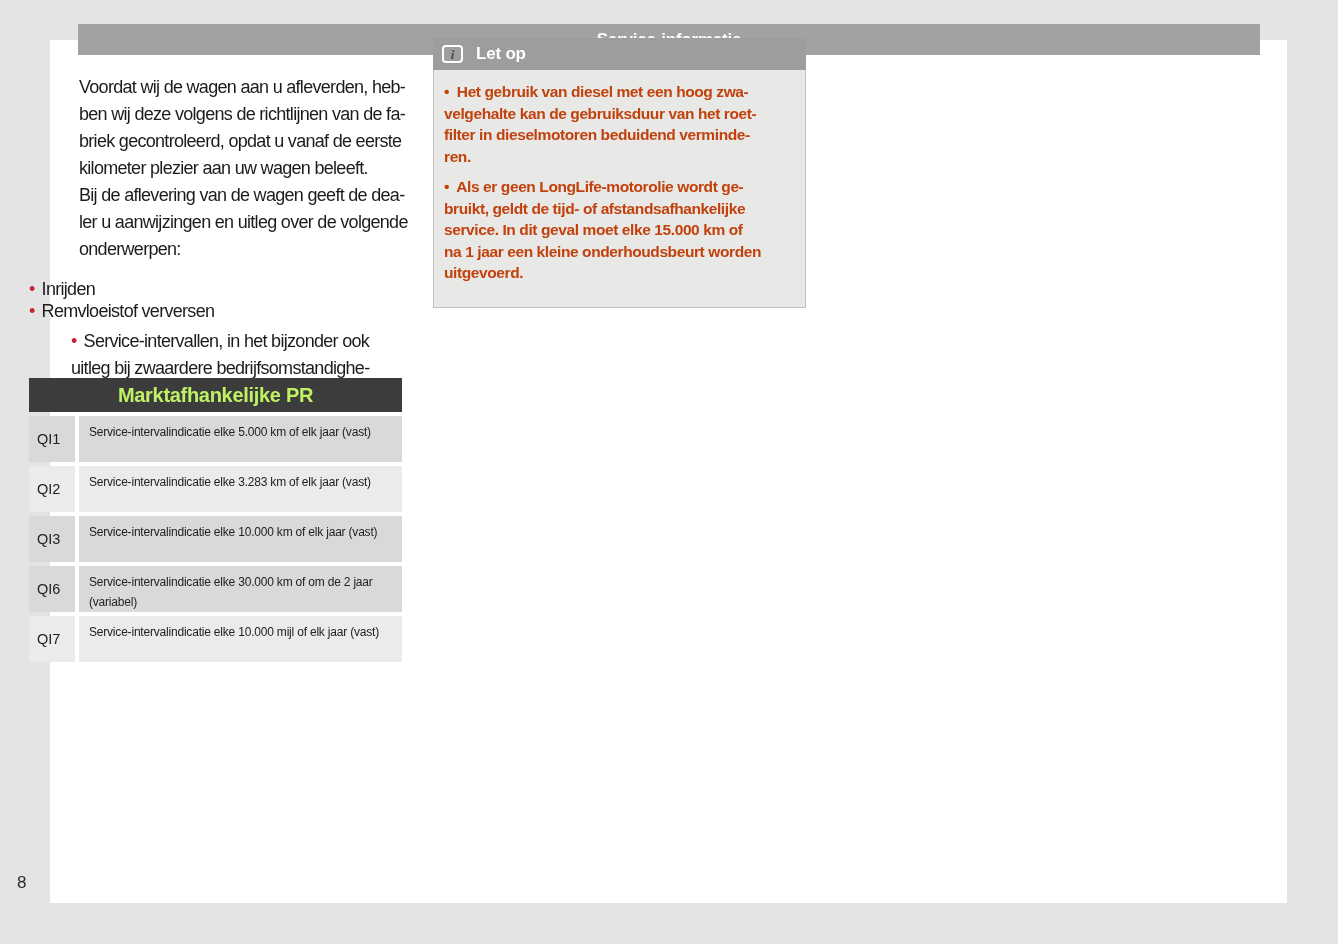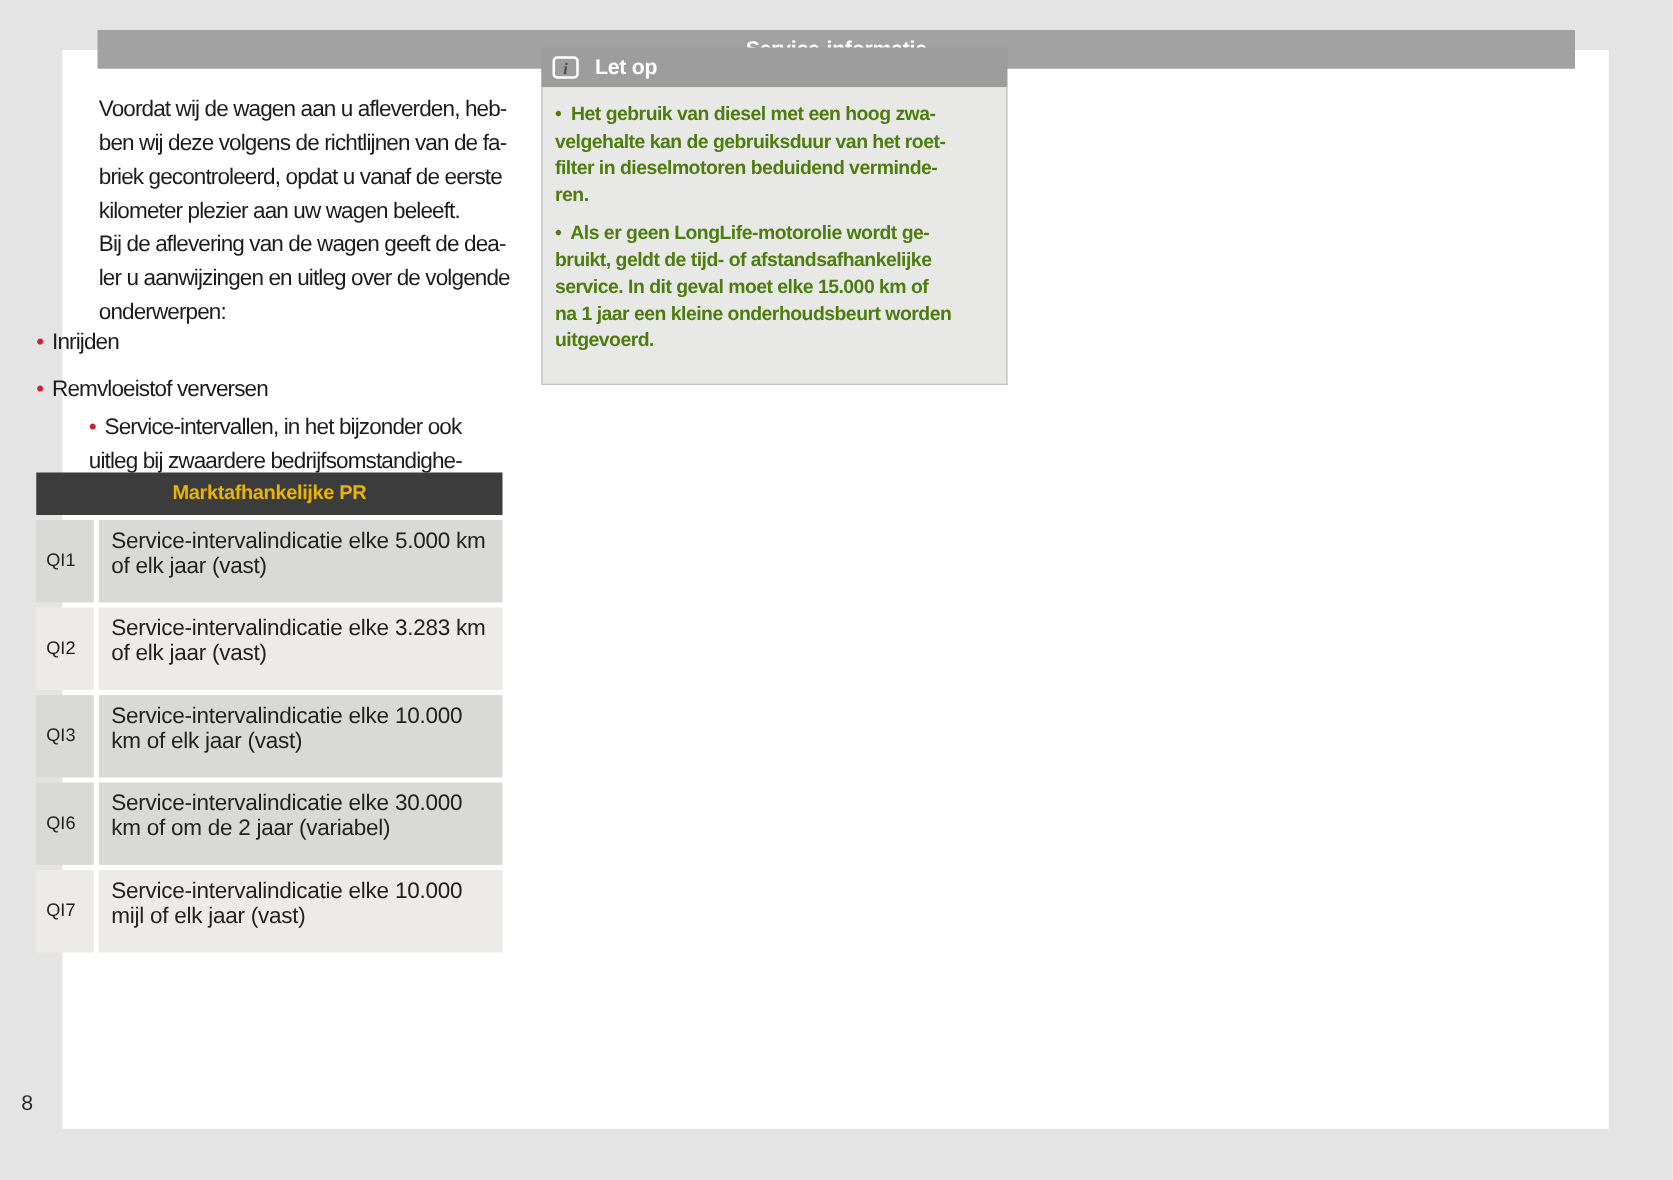--- a/index.html
+++ b/index.html
@@ -51,36 +51,36 @@
   }
   .ref-label{font-weight:bold;color:#6f6f6f;}
   .ref-suffix{color:#1c1c1c;}
 
   
   .pr-table{
     position:absolute;left:29px;top:378px;width:373px;
   }
   .pr-table-header{
     height:34px;background:#3d3c3c;
-    color:#eab308;font-weight:bold;font-size:16px;line-height:34px;
+    color:#bef264;font-weight:bold;font-size:20px;line-height:34px;
     text-align:center;letter-spacing:-0.3px;
   }
   .pr-row{
     display:flex;margin-top:4px;
   }
   .pr-row .cell-code{
     width:46px;
     display:flex;align-items:center;
     padding-left:8px;box-sizing:border-box;
     font-size:14.5px;color:#222222;
   }
   .pr-row .cell-desc{
     flex:1;margin-left:4px;
-    padding:6px 6px 20px 10px;
-    font-size:18px;line-height:20px;
+    padding:6px 6px 0 10px;
+    font-size:12px;line-height:20px;
     letter-spacing:-0.2px;
     color:#222222;
     min-height:40px;
   }
   .row-dark .cell-code,.row-dark .cell-desc{background:#d9d9d7;}
   .row-light .cell-code,.row-light .cell-desc{background:#ecebe9;}
 
   
   .note-box{
     position:absolute;left:433px;top:38px;width:373px;
@@ -105,21 +105,21 @@
     margin-left:13px;
     color:#ffffff;font-weight:bold;font-size:17px;
     letter-spacing:-0.2px;
   }
   .note-body{
     background:#e8e8e6;
     border:1px solid #c0c0be;border-top:none;
     padding:11px 10px 13px 10px;
     font-size:15.5px;font-weight:bold;line-height:21.5px;
     letter-spacing:-0.4px;
-    color:#4d7c0f;
+    color:#c2410c;
   }
   .note-bullet{margin:0 0 9px 0;}
   .note-bullet:last-child{margin-bottom:10px;}
 </style>
 </head>
 <body>
 
 <div class="canvas">
 
   <div class="page"></div>
@@ -128,21 +128,21 @@
 
   <div class="body-text pre" style="left:79px;top:182px;">Bij de aflevering van de wagen geeft de dea-
 ler u aanwijzingen en uitleg over de volgende
 onderwerpen:</div>
 
   <div class="body-text pre" style="left:79px;top:74px;">Voordat wij de wagen aan u afleverden, heb-
 ben wij deze volgens de richtlijnen van de fa-
 briek gecontroleerd, opdat u vanaf de eerste
 kilometer plezier aan uw wagen beleeft.</div>
 
-  <div class="body-text list-item" style="top:260px;">
+  <div class="body-text list-item" style="top:276px;">
     <span class="red-bullet">•</span><span class="list-text">Inrijden</span>
   </div>
 
   <div class="body-text list-item" style="top:298px;">
     <span class="red-bullet">•</span><span class="list-text">Remvloeistof verversen</span>
   </div>
 
   <div class="body-text list-item" style="top:328px;margin-left:42px;">
     <span class="red-bullet">•</span><span class="list-text pre">Service-intervallen, in het bijzonder ook
 uitleg bij zwaardere bedrijfsomstandighe-

